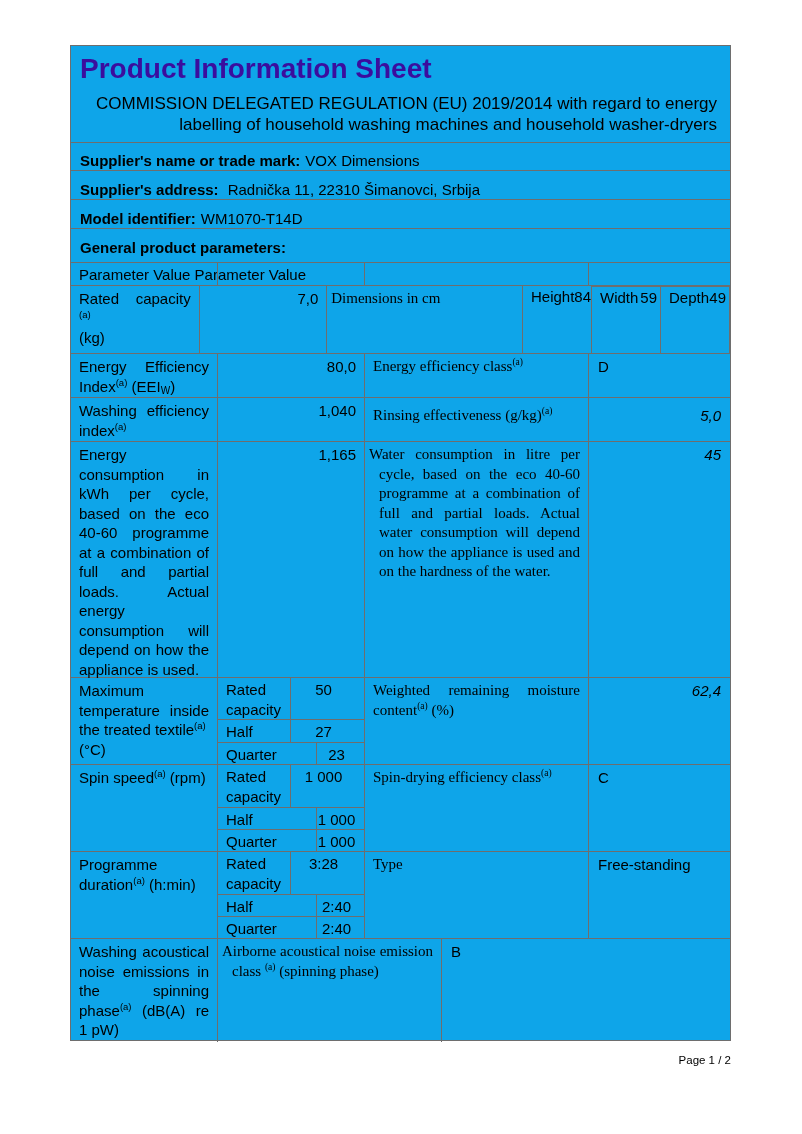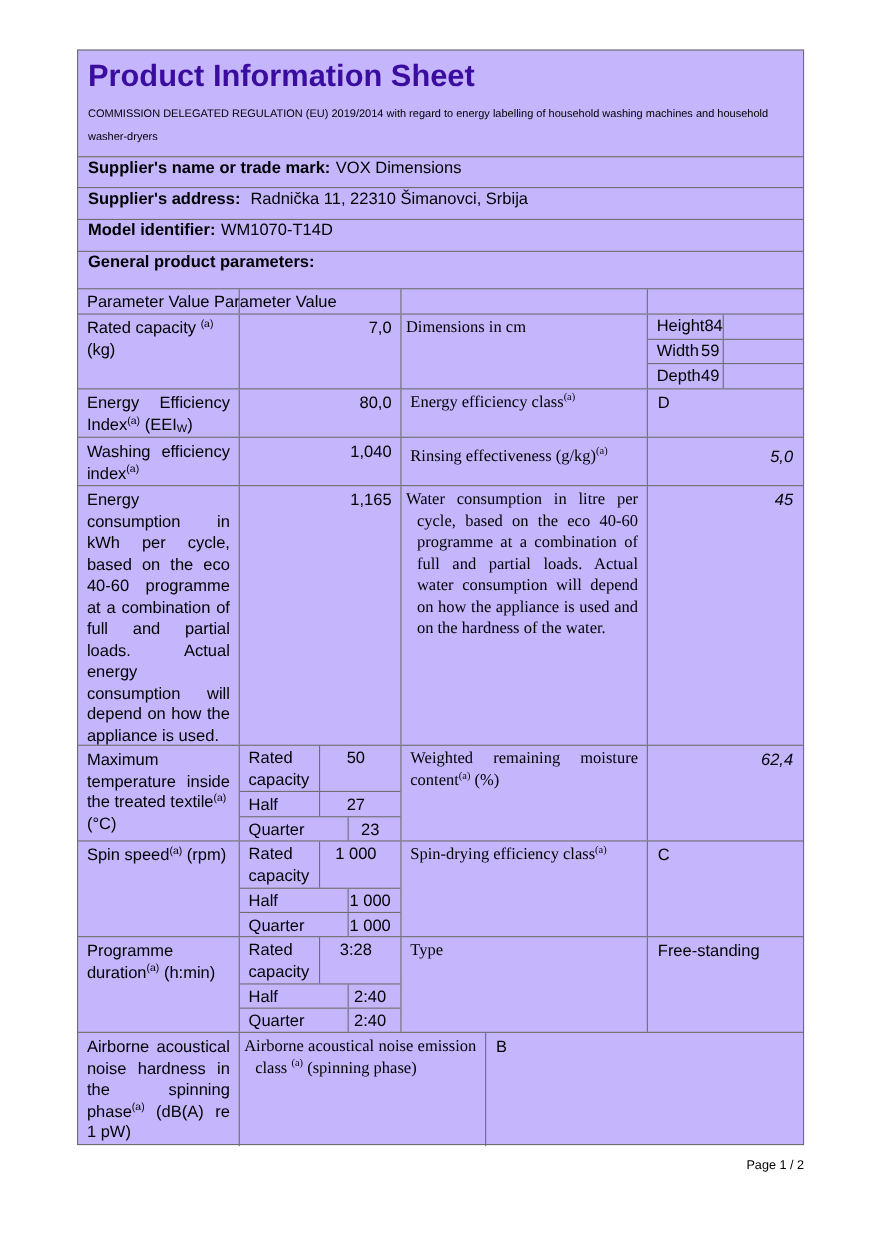--- a/index.html
+++ b/index.html
@@ -4,28 +4,28 @@
 <style>
   * { margin:0; padding:0; box-sizing:border-box; }
   html,body { background:#ffffff; }
   body {
     width:802px; height:1134px; position:relative;
     font-family:"Liberation Sans", sans-serif;
     color:#000; font-size:15px; line-height:1.3;
   }
   .sheet {
     position:absolute; left:70px; top:45px; width:661px; height:996px;
-    border:1px solid #6e6e6e; background:#c4b5fd;
+    border:1px solid #6e6e6e; background:#0ea5e9;
   }
   
   .title-block { height:96px; padding:6px 9px 0 9px; }
   .doc-title { font-size:28px; font-weight:bold; line-height:34px; letter-spacing:0px; }
-  .regulation { margin-top:7px; font-size:10px; line-height:21px; padding-right:4px; }
-  
-  .strip { border-top:1px solid #6e6e6e; display:flex; align-items:flex-start; padding-left:9px; }
+  .regulation { margin-top:7px; font-size:17px; line-height:21px; padding-right:4px;text-align:right; }
+  
+  .strip { border-top:1px solid #6e6e6e; display:flex; align-items:flex-end; padding-left:9px; }
   .strip b { font-weight:bold; }
   .strip .val { margin-left:5px; }
   .h28 { height:28px; } .h29 { height:29px; }
   
   .ptable { margin-top:5px; border-top:1px solid #6e6e6e; }
   .row { display:flex; border-top:1px solid #6e6e6e; align-items:stretch; }
   .row:first-child { border-top:none; }
   .c1 { width:146px; padding:3px 8px 0 8px; text-align:justify; }
   .c2 { width:147px; border-left:1px solid #6e6e6e; }
   .c3 { width:224px; border-left:1px solid #6e6e6e; padding:3px 8px 0 8px; text-align:justify;font-family:Liberation Serif, serif; }
@@ -34,21 +34,21 @@
   .cls-val { padding:3px 0 0 9px; }
   .num-val { padding:3px 9px 0 0; text-align:right;font-style:italic; }
   .hang { padding-left:14px; text-indent:-10px; }
   
   .loads { display:flex; flex-direction:column; height:100%; }
   .lrow { display:flex; border-top:1px solid #6e6e6e; }
   .lrow:first-child { border-top:none; }
   .ll { width:72px; padding:2px 0 0 8px; }
   .lv { flex:1; border-left:1px solid #6e6e6e; text-align:center; padding:2px 8px 0 0; }
   
-  .dims { display:flex; flex-direction:column; height:100%; }
+  .dims { display:flex; flex-direction:row; height:100%; }
   .drow { display:flex; border-top:1px solid #6e6e6e; flex:1; }
   .drow:first-child { border-top:none; }
   .dl { width:69px; border-right:1px solid #6e6e6e; display:flex; justify-content:space-between; padding:1px 3px 0 8px; }
   .dv { flex:1; }
   .header-row .hcell { overflow:visible; white-space:nowrap; text-align:left; padding-top:2px; }
   sup { font-size:9.5px; vertical-align:6px; line-height:0; }
   sub { font-size:10px; vertical-align:-2px; line-height:0; }
   
   .rh22{height:22px;} .rh68{height:68px;} .rh44{height:44px;} .rh236{height:236px;}
   .rh87{height:87px;} .rh104{height:104px;}
@@ -206,21 +206,21 @@
             <div class="ll">Quarter</div>
             <div class="lv">2:40</div>
           </div>
         </div>
       </div>
       <div class="c3">Type</div>
       <div class="c4 cls-val">Free-standing</div>
     </div>
 
     <div class="row rh104">
-      <div class="c1"><span>Airborne acoustical noise hardness in the spinning phase</span><sup>(a)</sup><span> (dB(A) re 1 pW)</span></div>
+      <div class="c1"><span>Washing acoustical noise emissions in the spinning phase</span><sup>(a)</sup><span> (dB(A) re 1 pW)</span></div>
       <div class="c3 hang"><span>Airborne acoustical noise emission class </span><sup>(a)</sup><span> (spinning phase)</span></div>
       <div class="c4 cls-val">B</div>
     </div>
 
   </div>
 </div>
 
 <div class="footer">Page 1 / 2</div>
 
 </body></html>

